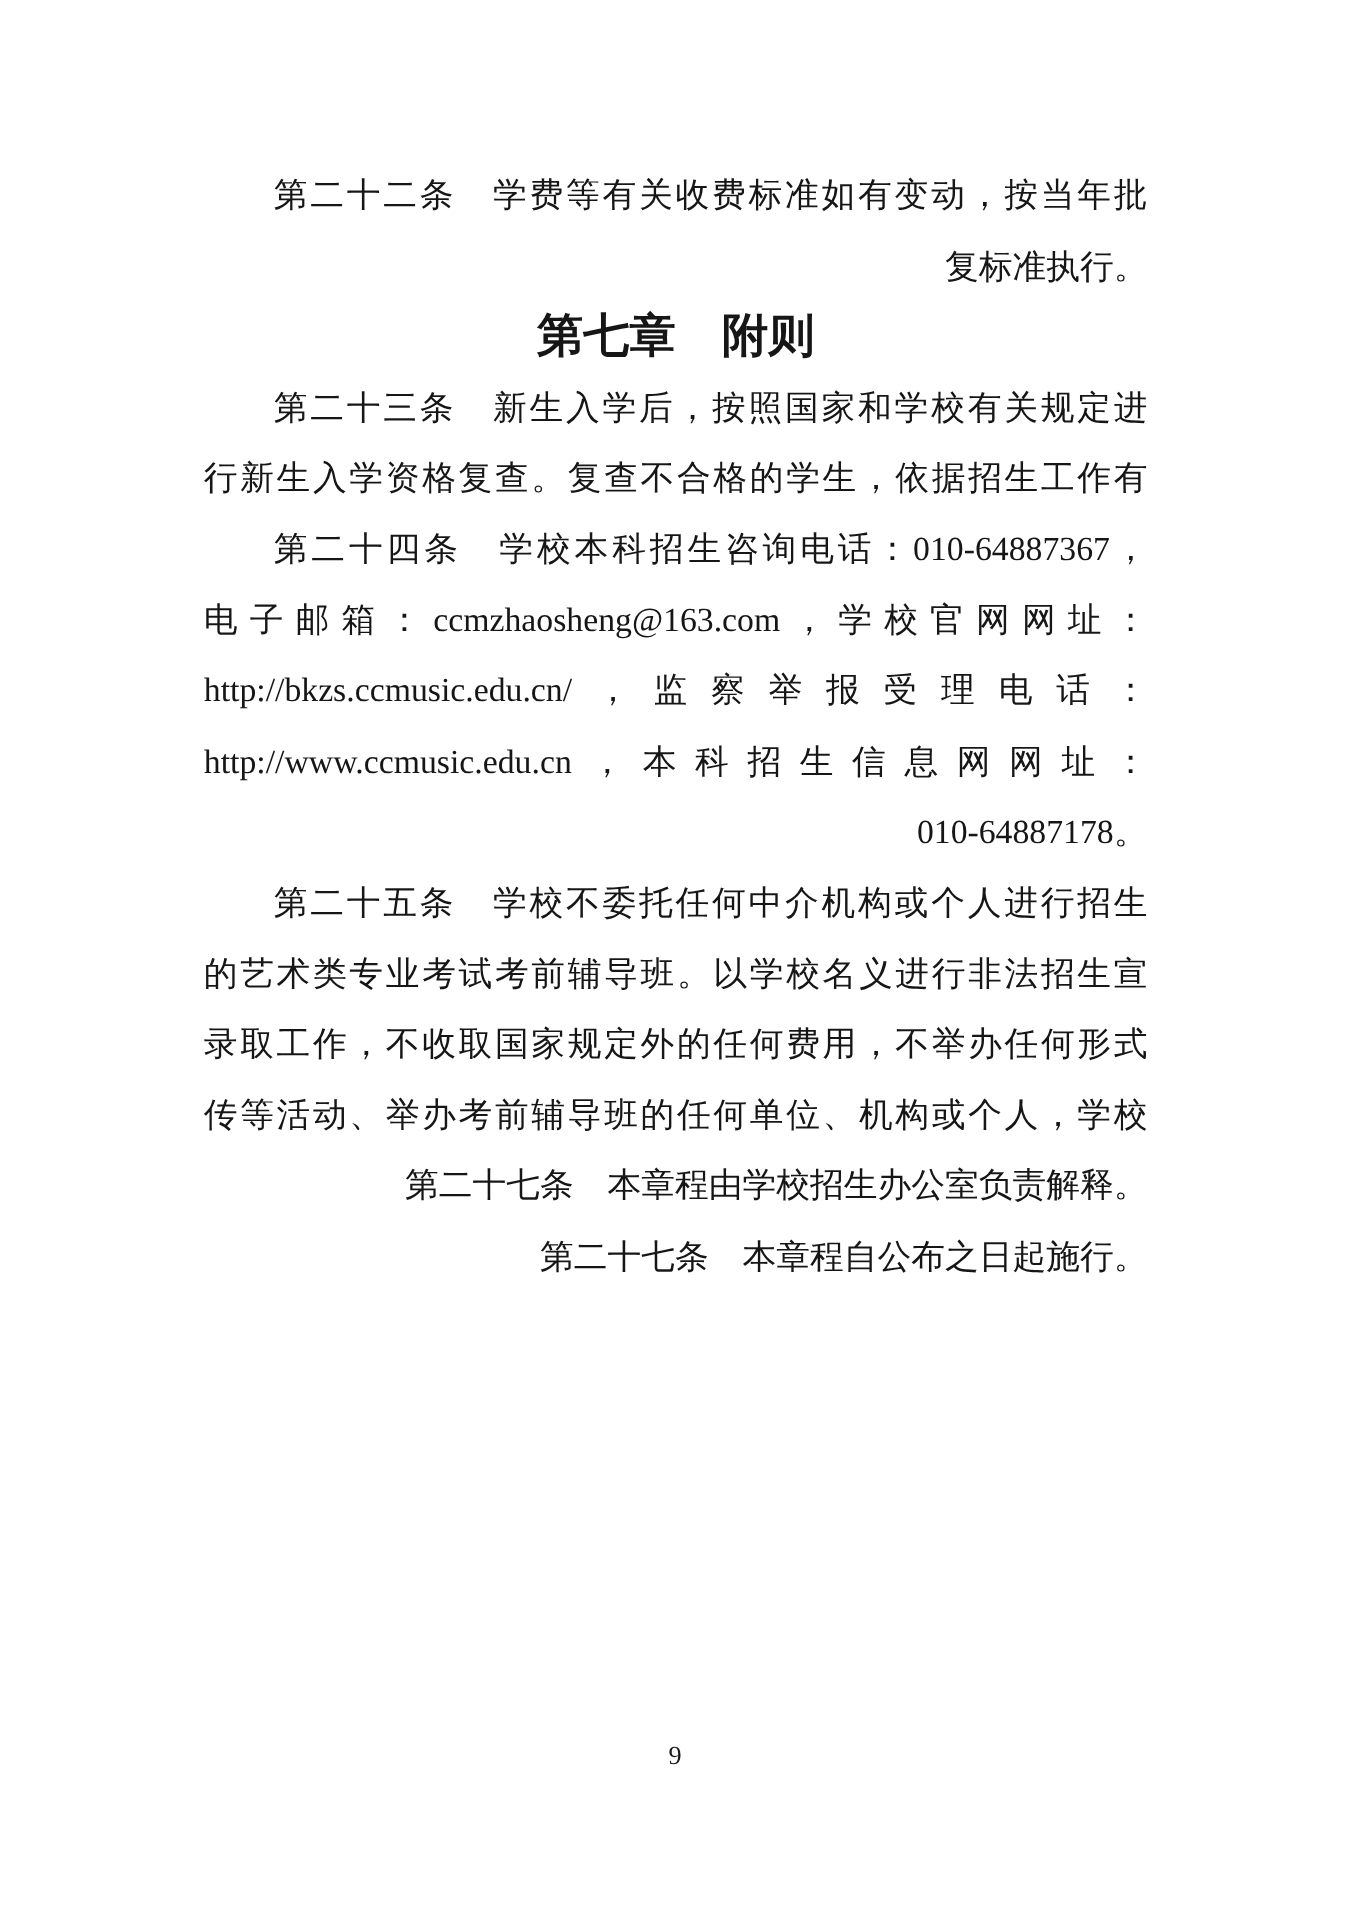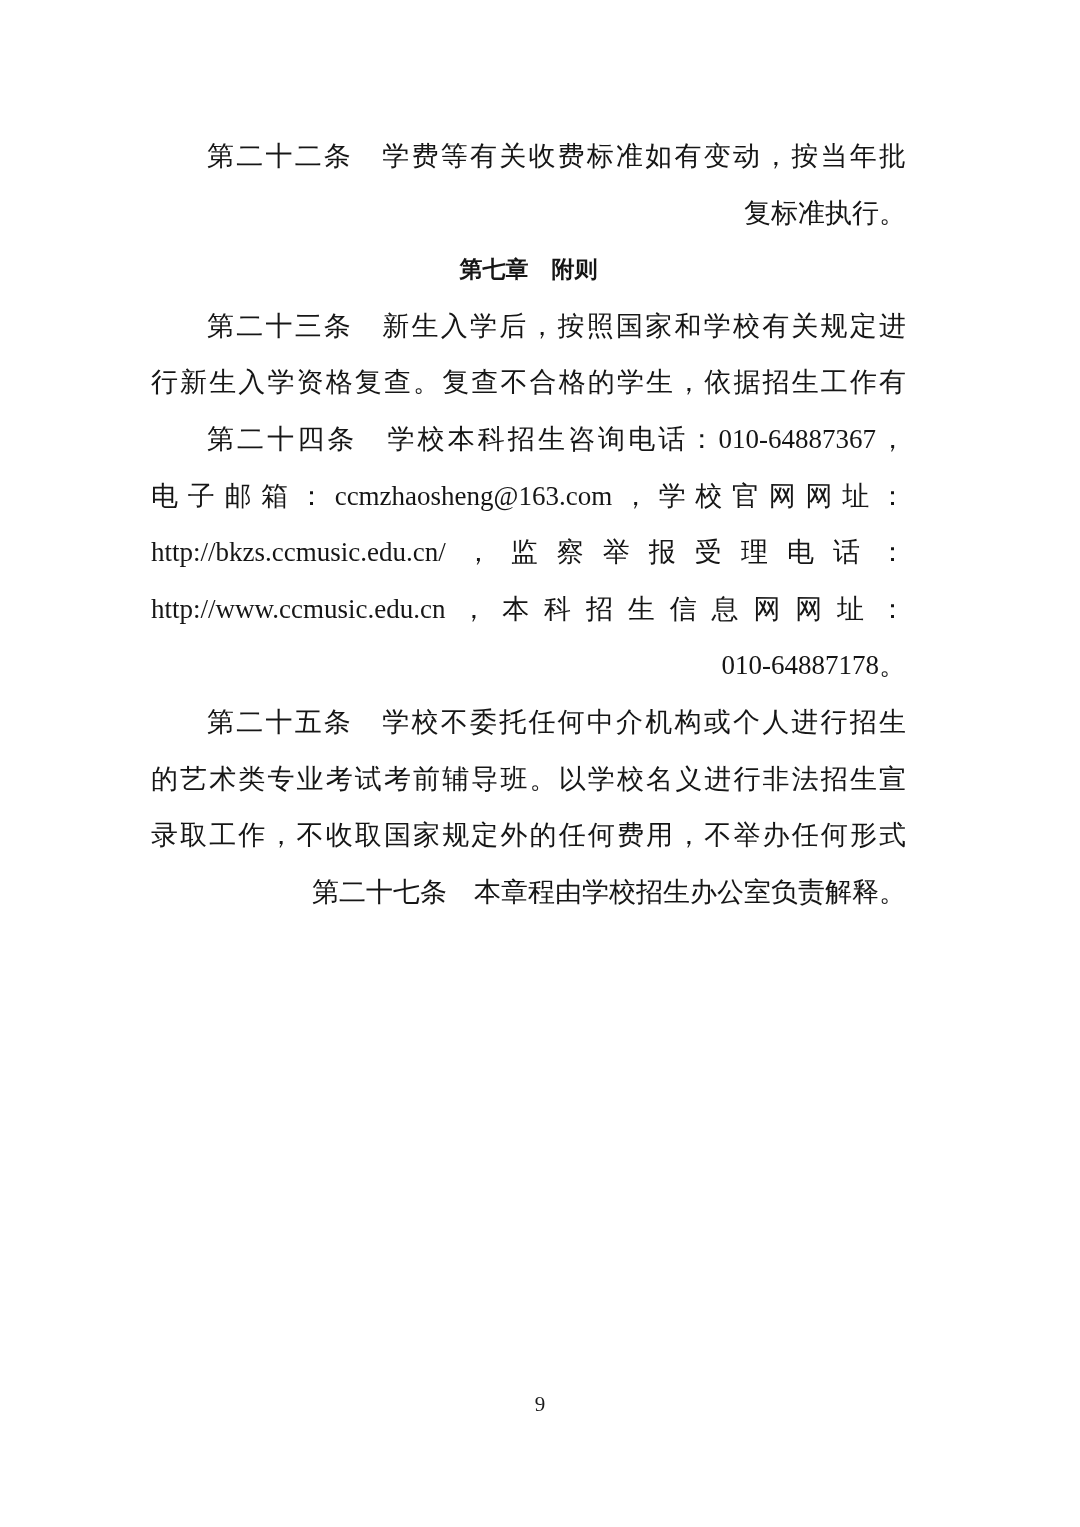--- a/index.html
+++ b/index.html
@@ -12,21 +12,21 @@
     width: 1080px;
     height: 1527px;
     background: #ffffff;
     color: #161616;
     font-family: "Liberation Serif", "DejaVu Serif", serif;
     overflow: hidden;
   }
   .body-text {
     position: absolute;
     top: 128px;
-    left: 151px;
+    left: 163px;
     width: 755px;
     font-size: 27px;
     line-height: 56.6px;
     letter-spacing: 0;
   }
   .para {
     margin: 0;
     padding: 0;
   }
   .line {
@@ -43,21 +43,21 @@
     padding-left: 56px;
   }
   .indent.just {
     width: 699px;
   }
   .chapter-heading {
     height: 56.6px;
     line-height: 56.6px;
     text-align: center;
     font-weight: bold;
-    font-size: 23px;
+    font-size: 37px;
     font-family: "Liberation Sans", "DejaVu Sans", sans-serif;
     white-space: nowrap;
   }
   .page-number {
     position: absolute;
     top: 1392px;
     left: 0;
     width: 100%;
     text-align: center;
     font-size: 21px;
@@ -87,23 +87,27 @@
       <div class="line just">电子邮箱：ccmzhaosheng@163.com，学校官网网址：</div>
       <div class="line just">http://bkzs.ccmusic.edu.cn/，监察举报受理电话：</div>
       <div class="line just">http://www.ccmusic.edu.cn，本科招生信息网网址：</div>
       <div class="line">010-64887178。</div>
     </div>
 
     <div class="para">
       <div class="line indent just">第二十五条　学校不委托任何中介机构或个人进行招生</div>
       <div class="line just">的艺术类专业考试考前辅导班。以学校名义进行非法招生宣</div>
       <div class="line just">录取工作，不收取国家规定外的任何费用，不举办任何形式</div>
+      <div class="line just">传等活动、举办考前辅导班的任何单位、机构或个人，学校</div>
     </div>
 
     <div class="para">
       <div class="line indent">第二十七条　本章程由学校招生办公室负责解释。</div>
     </div>
 
+    <div class="para">
+      <div class="line indent">第二十七条　本章程自公布之日起施行。</div>
+    </div>
 
   </div>
 
   <div class="page-number">9</div>
 </div>
 
 </body></html>

